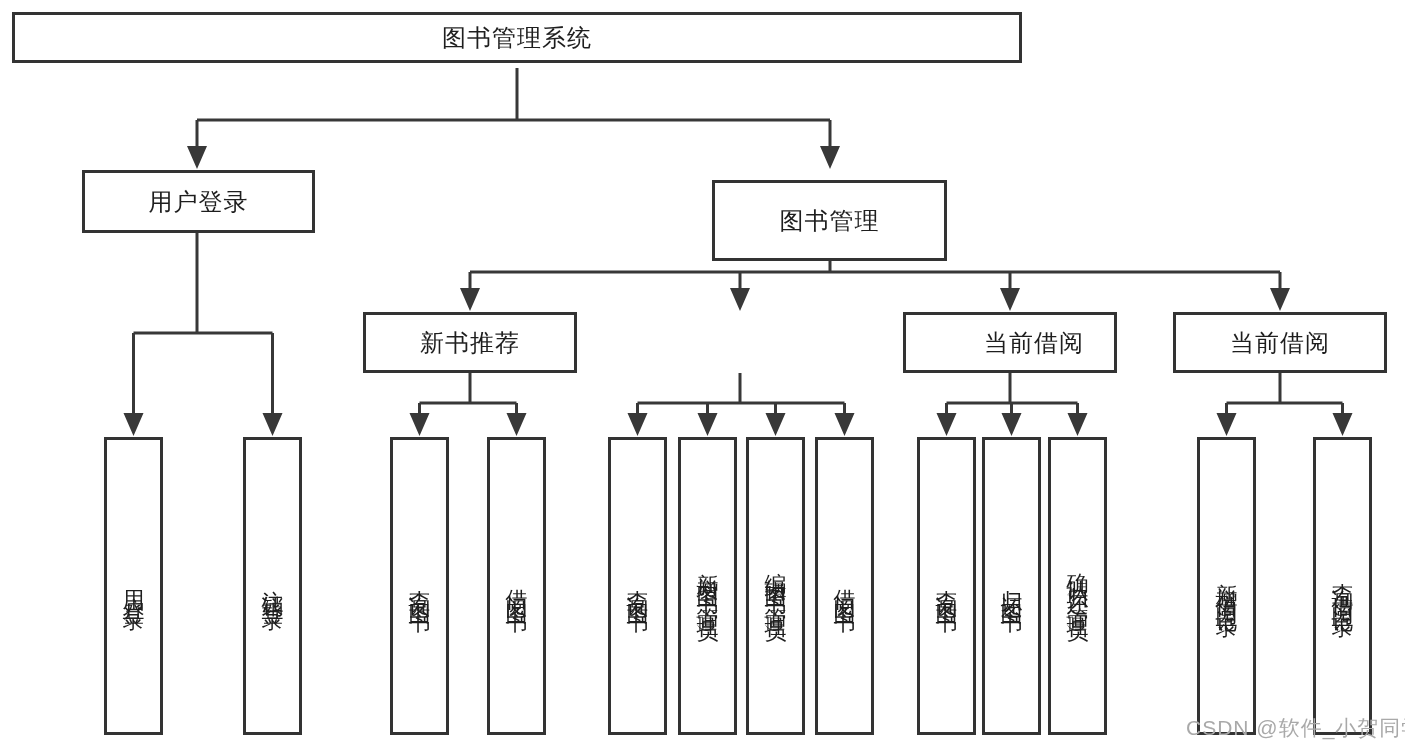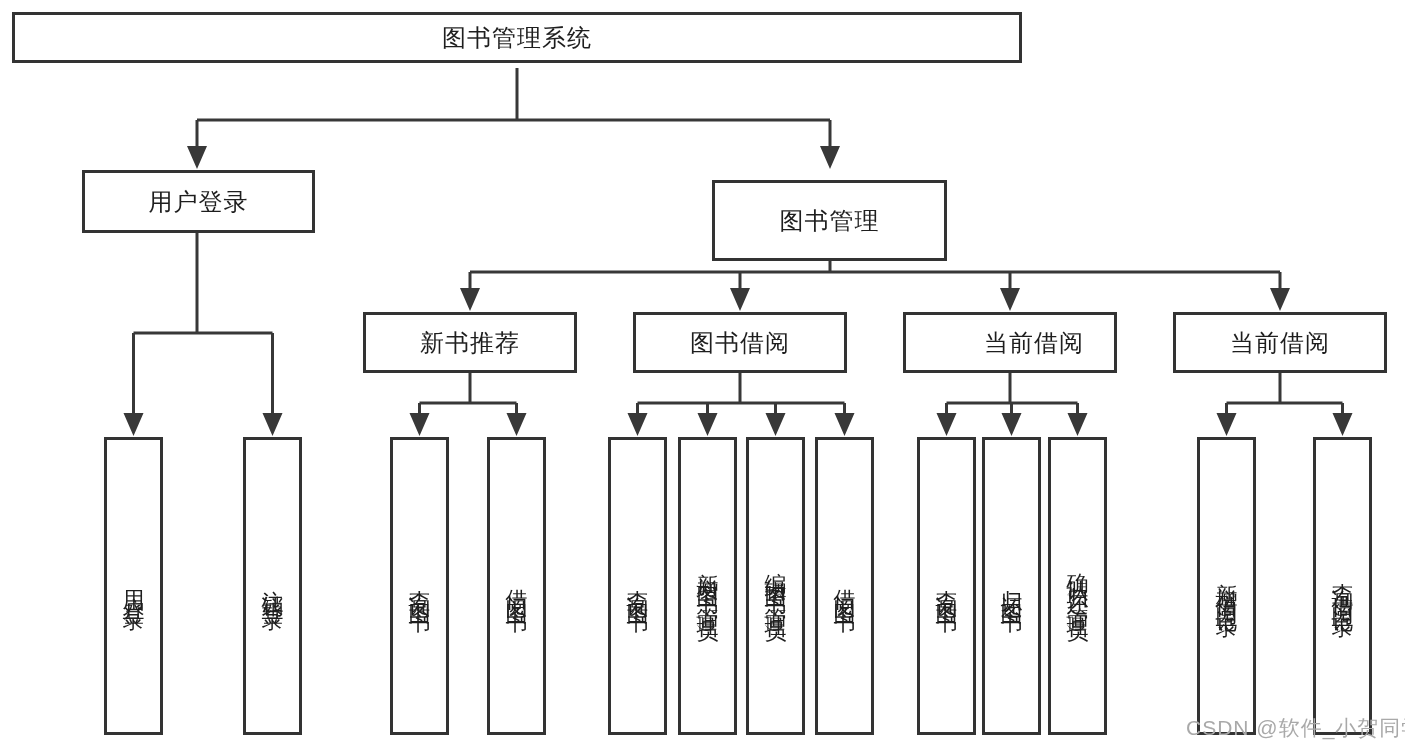--- a/index.html
+++ b/index.html
@@ -98,21 +98,20 @@
          M1077.5 436 L1067.5 413 L1087.5 413 Z
          M1226.5 436 L1216.5 413 L1236.5 413 Z  M1342.5 436 L1332.5 413 L1352.5 413 Z"></path>
   </svg>
 
   <div class="node n-root">图书管理系统</div>
 
   <div class="node n-l2-0">用户登录</div>
   <div class="node n-l2-1">图书管理</div>
 
   <div class="node n-l3-0">新书推荐</div>
-  <div class="node n-l3-1">图书借阅</div>
   <div class="node n-l3-2">当前借阅</div>
   <div class="node n-l3-3">当前借阅</div>
 
   <div class="node leaf n-lf-0">用户登录</div>
   <div class="node leaf n-lf-1">注销登录</div>
   <div class="node leaf n-lf-2">查询图书</div>
   <div class="node leaf n-lf-3">借阅图书</div>
   <div class="node leaf n-lf-4">查询图书</div>
   <div class="node leaf n-lf-5">新增图书（管理员）</div>
   <div class="node leaf n-lf-6">编辑图书（管理员）</div>

